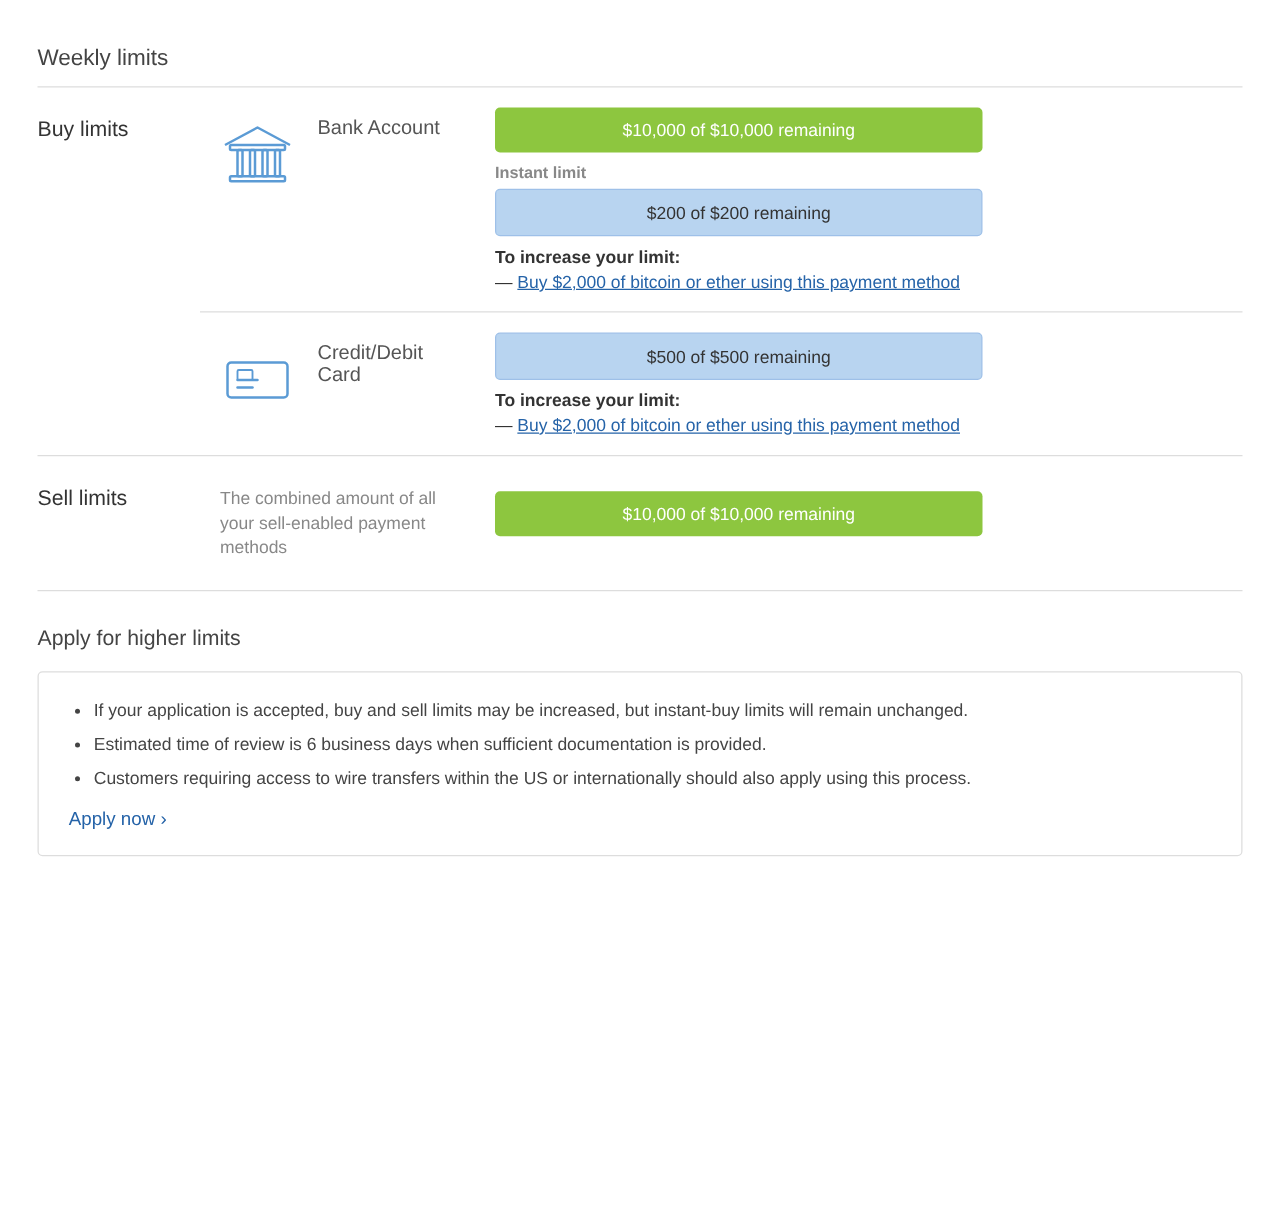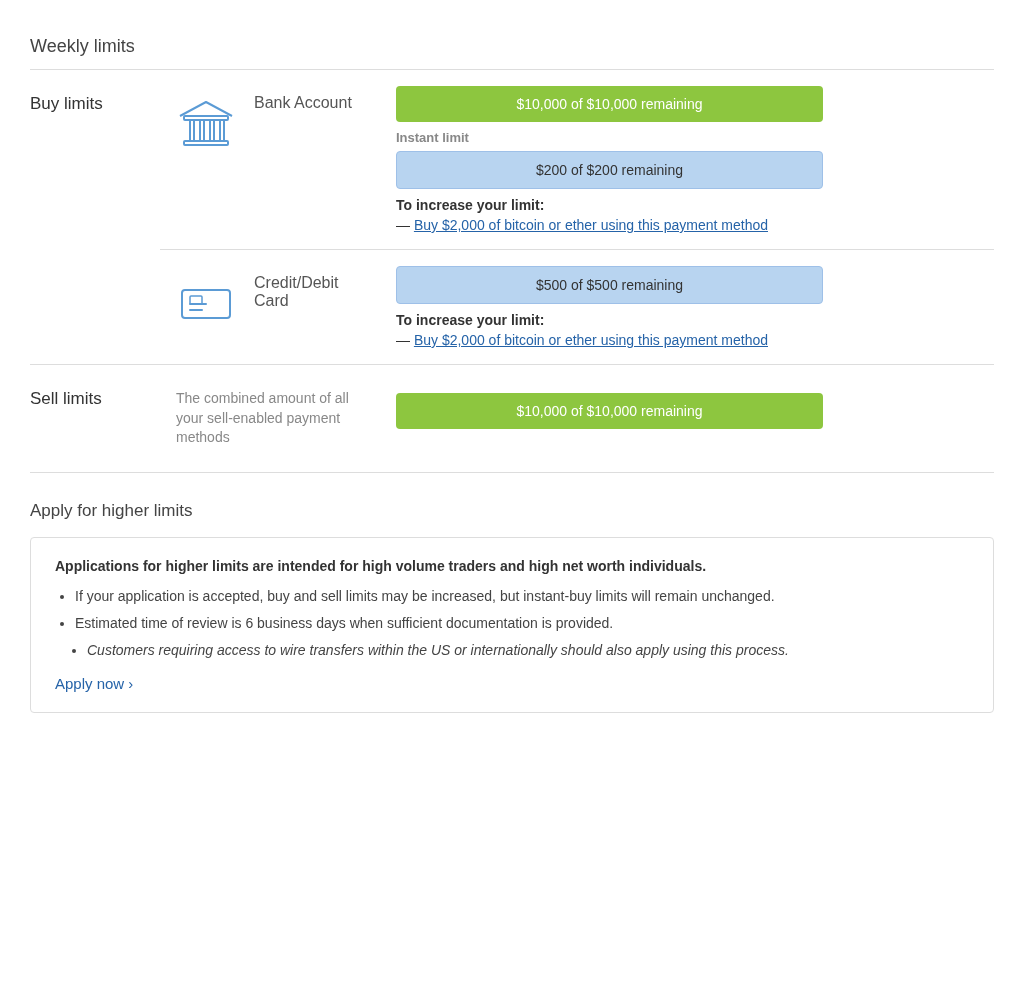--- a/index.html
+++ b/index.html
@@ -68,21 +68,21 @@
     }
 
     .method-name {
       font-size: 16px;
       color: #555;
     }
 
     
     .limit-bar {
       display: block;
-      width: 427px;
+      width: 390px;
       padding: 10px 0;
       text-align: center;
       font-size: 14px;
       font-weight: 500;
       border-radius: 4px;
       margin-bottom: 8px;
     }
 
     .limit-bar.green {
       background-color: #8dc63f;
@@ -158,22 +158,20 @@
     }
 
     .apply-box ul li {
       font-size: 14px;
       color: #444;
       margin-bottom: 6px;
       line-height: 1.5;
     }
 
     .apply-box ul li:last-child {
-      font-style: italic;
-      margin-left: 12px;
     }
 
     .apply-now-link {
       font-size: 15px;
       color: #2563a8;
       text-decoration: none;
       cursor: pointer;
     }
 
     
@@ -266,20 +264,19 @@
     <td class="col-limits">
       <div class="limit-bar green" style="margin-top:12px;">$10,000 of $10,000 remaining</div>
     </td>
   </tr>
 </tbody>
   </table>
 
 <h2 class="apply-section-title">Apply for higher limits</h2>
 
 <div class="apply-box">
-  <p class="apply-box-title">Applications for higher limits are intended for high volume traders and high net worth individuals.</p>
   <ul>
     <li>If your application is accepted, buy and sell limits may be increased, but instant-buy limits will remain unchanged.</li>
     <li>Estimated time of review is 6 business days when sufficient documentation is provided.</li>
     <li>Customers requiring access to wire transfers within the US or internationally should also apply using this process.</li>
   </ul>
   <a href="#" class="apply-now-link">Apply now ›</a>
 </div>
 
 </body></html>

